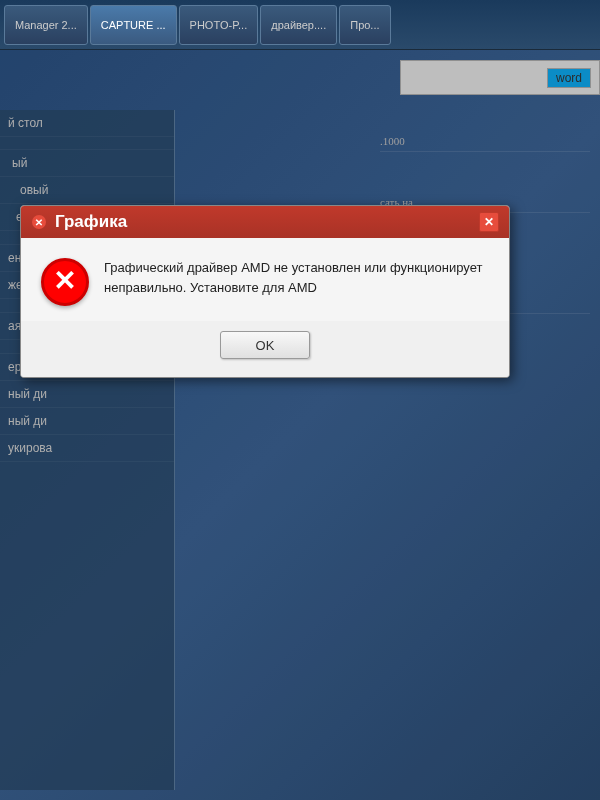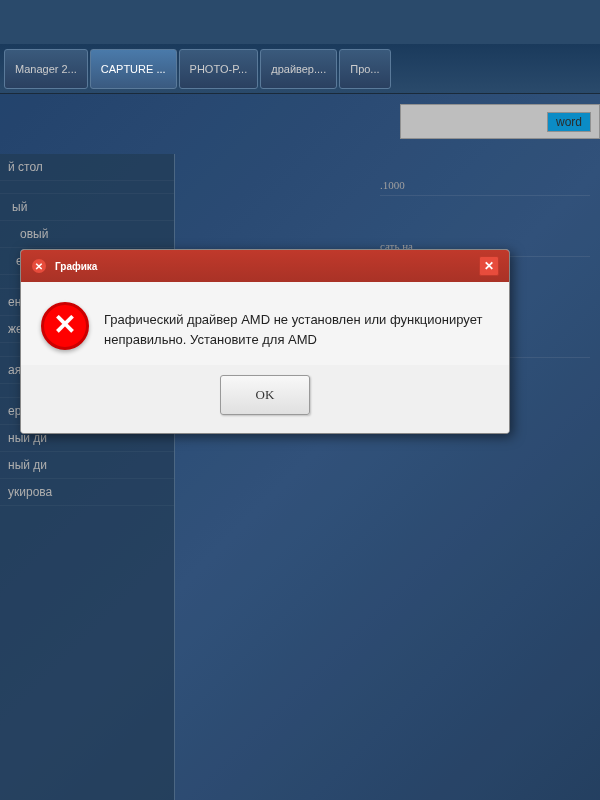--- a/index.html
+++ b/index.html
@@ -16,21 +16,20 @@
     
     .taskbar-top {
       width: 100%;
       height: 50px;
       background: linear-gradient(to bottom, #1a3a5c, #2a4a6b);
       display: flex;
       align-items: center;
       padding: 0 4px;
       gap: 2px;
       border-bottom: 1px solid #1a2a3a;
-      margin-top: 44px;
     }
 
     .taskbar-btn {
       height: 40px;
       padding: 0 10px;
       background: linear-gradient(to bottom, #3a5a7c, #2a4060);
       border: 1px solid #5a7a9a;
       border-radius: 3px;
       color: #ccc;
       font-size: 11px;
@@ -146,21 +145,21 @@
       height: 16px;
       color: #fff;
       font-size: 14px;
       display: flex;
       align-items: center;
       justify-content: center;
     }
 
     .dialog-title-text {
       color: #fff;
-      font-size: 10px;
+      font-size: 17px;
       font-weight: bold;
       flex: 1;
     }
 
     .dialog-close-btn {
       width: 20px;
       height: 20px;
       background: #e74c3c;
       border: 1px solid #c0392b;
       border-radius: 2px;
@@ -200,44 +199,42 @@
       font-weight: bold;
       line-height: 1;
       margin-top: -2px;
     }
 
     .dialog-message {
       font-size: 13px;
       color: #222;
       line-height: 1.5;
       flex: 1;
-      margin-top: 8px;
     }
 
     .dialog-footer {
       padding: 10px 20px 18px 20px;
       display: flex;
       justify-content: center;
       background: #f0f0f0;
     }
 
     .ok-button {
       width: 90px;
-      height: 40px;
+      height: 28px;
       background: linear-gradient(to bottom, #f8f8f8, #e0e0e0);
       border: 1px solid #999;
       border-radius: 3px;
       font-size: 13px;
       color: #333;
       cursor: pointer;
       display: flex;
       align-items: center;
       justify-content: center;
       box-shadow: 1px 1px 2px rgba(0,0,0,0.2);
-      font-family: Liberation Serif, serif;
     }
   </style>
 </head>
 <body>
 
 <div class="taskbar-top">
   <div class="taskbar-btn">
     <span>Manager 2...</span>
   </div>
   <div class="taskbar-btn active">

